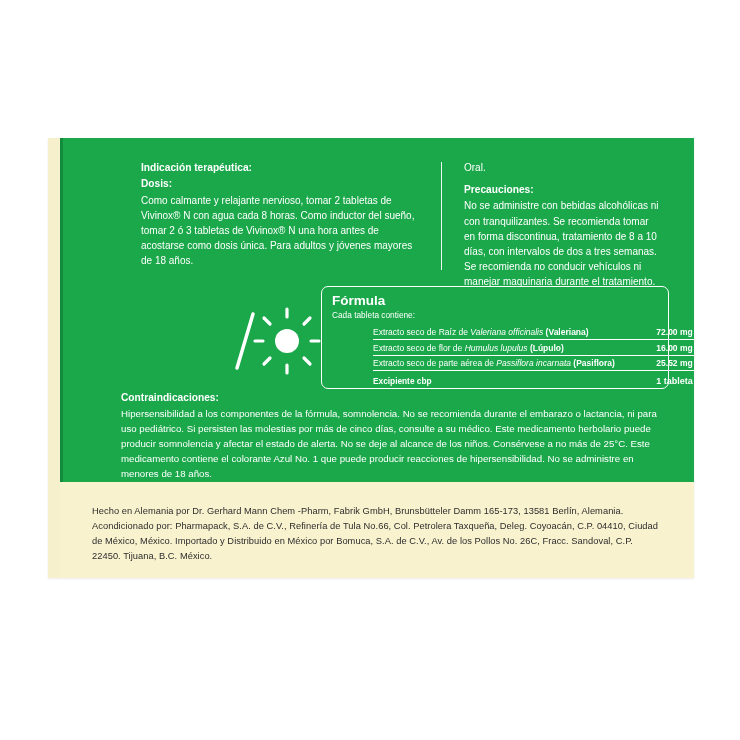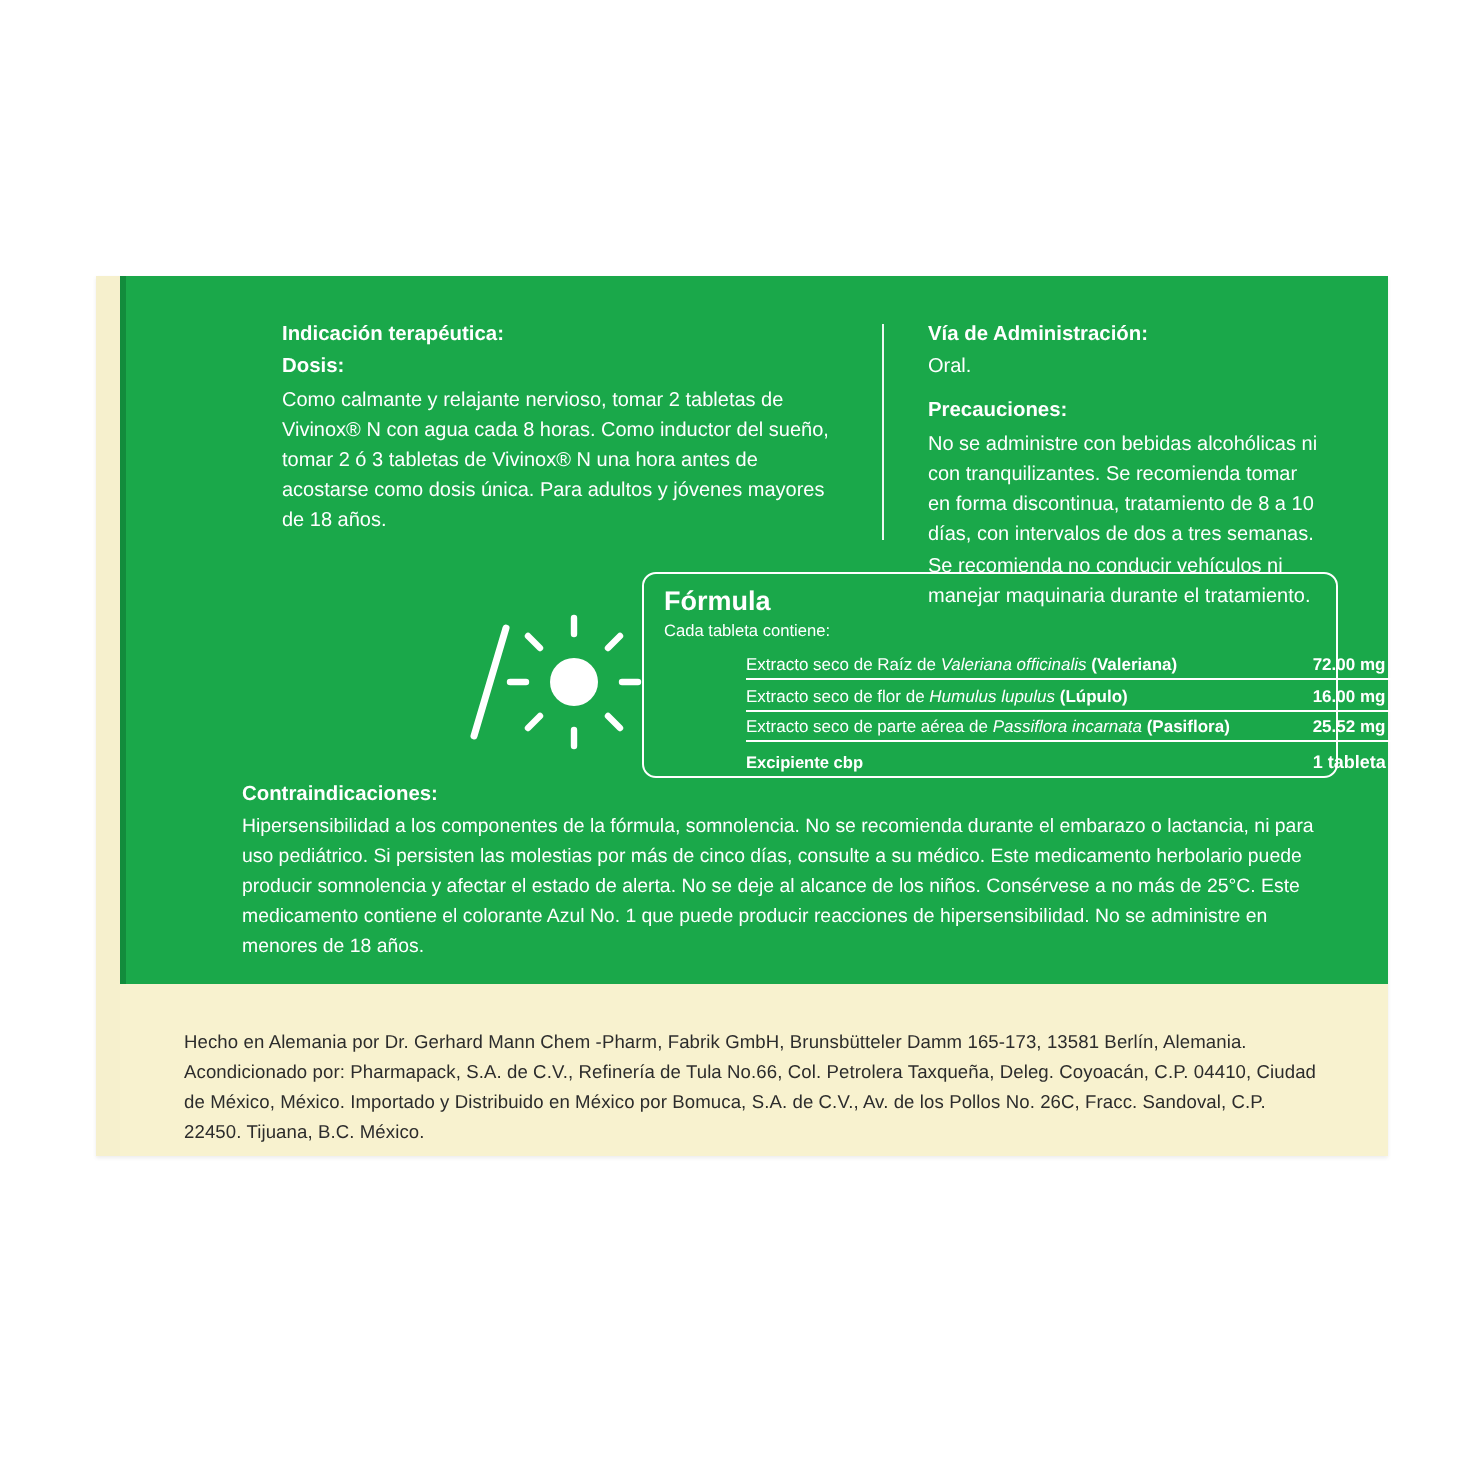--- a/index.html
+++ b/index.html
@@ -44,21 +44,21 @@
     width: 3px;
     height: 100%;
     background: #128c3c;
   }
   
   .footer-panel {
     position: absolute;
     left: 12px;
     bottom: 0;
     width: calc(100% - 12px);
-    height: 86px;
+    height: 96px;
     background: #f8f2cf;
     box-sizing: border-box;
     padding: 13px 30px 0 32px;
   }
   .footer-text {
     font-size: 9.3px;
     line-height: 1.62;
     color: #2c2c2c;
     letter-spacing: 0.05px;
   }
@@ -198,21 +198,20 @@
 
         <div class="col-left">
           <p class="hd">Indicación terapéutica:</p>
           <p class="hd">Dosis:</p>
           <p class="bd">Como calmante y relajante nervioso, tomar 2 tabletas de Vivinox® N con agua cada 8 horas. Como inductor del sueño, tomar 2 ó 3 tabletas de Vivinox® N una hora antes de acostarse como dosis única. Para adultos y jóvenes mayores de 18 años.</p>
         </div>
 
         <div class="divider"></div>
 
         <div class="col-right">
-          <p class="hd">Vía de Administración:</p>
           <p class="bd">Oral.</p>
           <p class="hd">Precauciones:</p>
           <p class="bd">No se administre con bebidas alcohólicas ni con tranquilizantes. Se recomienda tomar en forma discontinua, tratamiento de 8 a 10 días, con intervalos de dos a tres semanas. Se recomienda no conducir vehículos ni manejar maquinaria durante el tratamiento.</p>
         </div>
       </div>
 
       <div class="icon-wrap">
         <svg width="170" height="70" viewBox="0 0 170 70">
           <g fill="#ffffff">
             <path d="M44 10 A25 25 0 1 0 44 60 A20 20 0 1 1 44 10 Z"></path>

